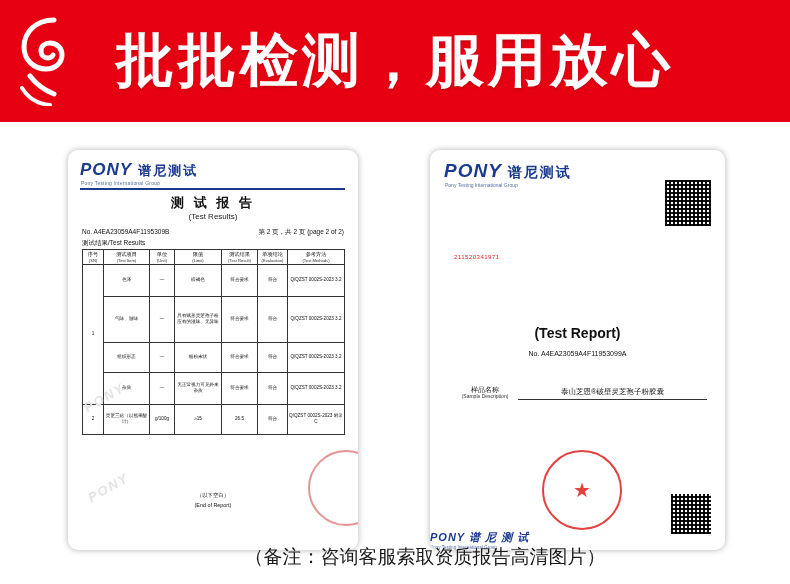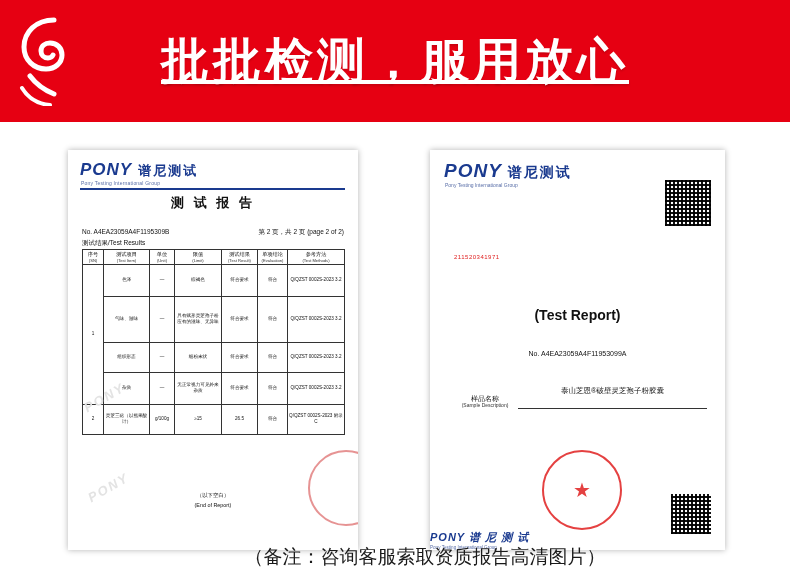--- a/index.html
+++ b/index.html
@@ -38,41 +38,41 @@
   .banner-title {
     position: absolute;
     left: 0;
     top: 0;
     width: 790px;
     height: 122px;
     display: flex;
     align-items: center;
     justify-content: center;
     color: #ffffff;
-    font-size: 48px;
+    font-size: 58px;
     font-weight: bold;
     letter-spacing: 4px;
     font-family: "Liberation Sans", sans-serif;
     text-shadow: 0 2px 2px rgba(0,0,0,0.12);
-    text-decoration: underline;
   }
 
   
   .body-area {
     position: relative;
     width: 790px;
     height: 462px;
     background: #ffffff;
   }
 
   .cert {
     position: absolute;
     background: #ffffff;
     box-shadow: 0 0 6px rgba(0,0,0,0.30);
     overflow: hidden;
+    border-radius: 10px;
   }
   .cert-left {
     left: 68px;
     top: 28px;
     width: 290px;
     height: 400px;
   }
   .cert-right {
     left: 430px;
     top: 28px;
@@ -296,21 +296,21 @@
     text-align: center;
     font-size: 22px;
     font-weight: bold;
     color: #111;
     letter-spacing: 10px;
     text-indent: 10px;
   }
   .rc-title-en {
     position: absolute;
     left: 0;
-    top: 157px;
+    top: 175px;
     width: 295px;
     text-align: center;
     font-size: 14px;
     font-weight: bold;
     color: #111;
   }
   .rc-no {
     position: absolute;
     left: 0;
     top: 200px;
@@ -332,21 +332,21 @@
     line-height: 1.15;
   }
   .rc-field .lab .cn { display: block; font-size: 7px; color: #111; }
   .rc-field .lab .en { display: block; font-size: 5px; color: #333; }
   .rc-field .val {
     flex: 1;
     border-bottom: 0.8px solid #333;
     font-size: 7.5px;
     color: #111;
     text-align: center;
-    padding-bottom: 12px;
+    padding-bottom: 2px;
   }
   .rc-field-1 { top: 236px; }
   .rc-field-2 { top: 272px; }
 
   .rc-seal {
     position: absolute;
     left: 112px;
     top: 300px;
     width: 76px;
     height: 76px;
@@ -414,20 +414,21 @@
     <div class="cert cert-left">
 
       <div class="lc-head">
         <span class="pony-word">PONY</span>
         <span class="pony-cn">谱尼测试</span>
       </div>
       <div class="lc-sub">Pony Testing International Group</div>
       <div class="lc-rule"></div>
 
       <div class="lc-title">测 试 报 告</div>
+      <div class="lc-title-en">(Test Results)</div>
 
       <div class="lc-no">No. A4EA23059A4F1195309B</div>
       <div class="lc-page">第 2 页，共 2 页 (page 2 of 2)</div>
       <div class="lc-results-label">测试结果/Test Results</div>
 
       <table class="lc-table">
         <colgroup>
           <col style="width:21px">
           <col style="width:46px">
           <col style="width:25px">

